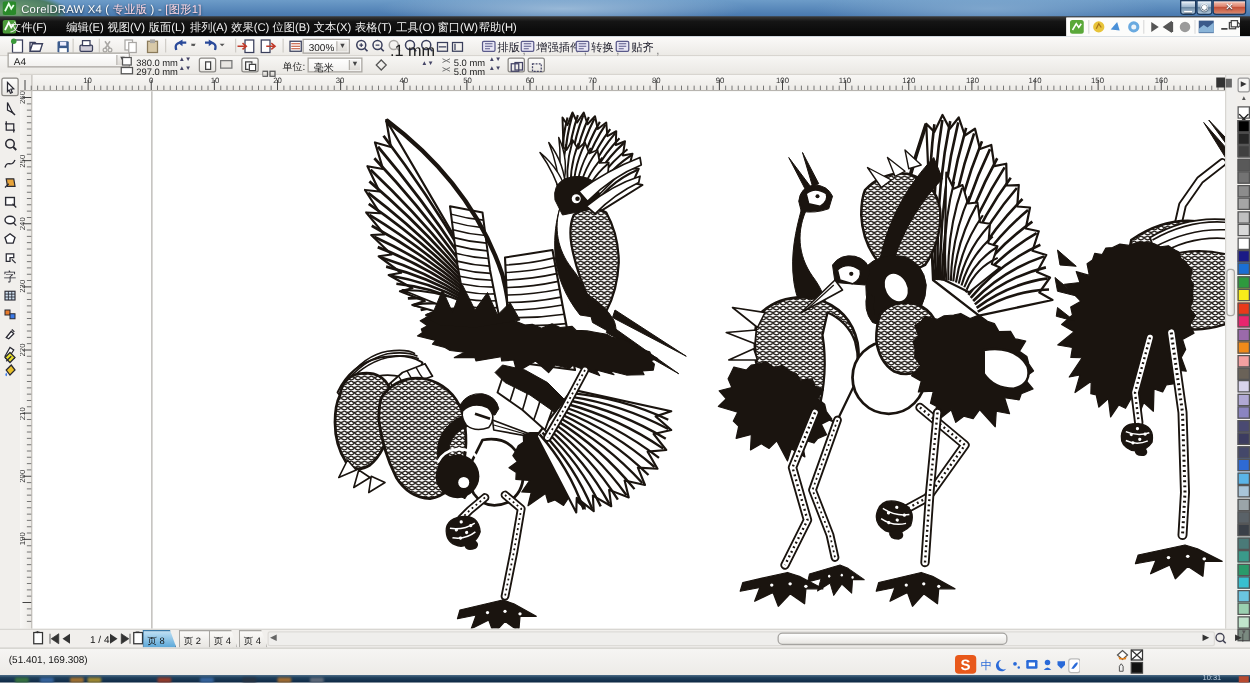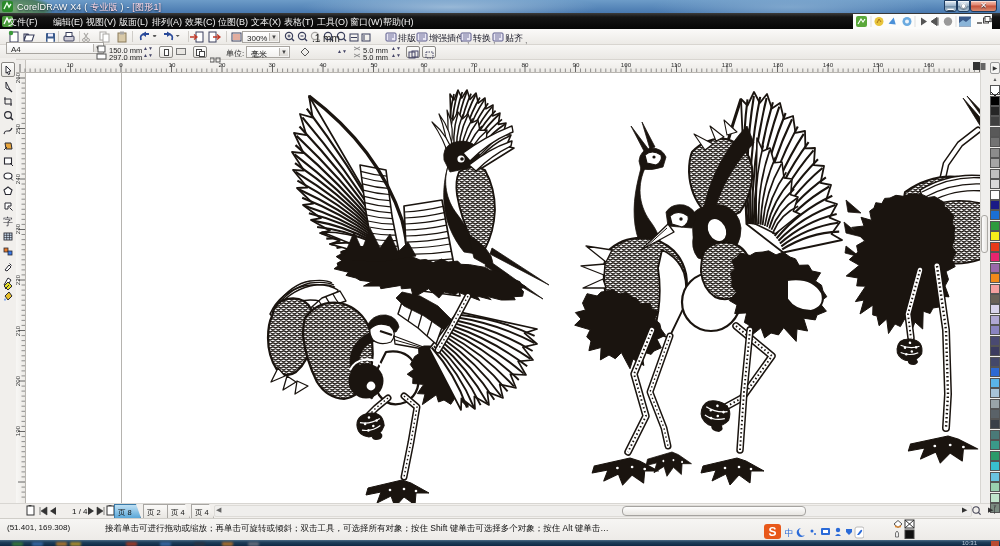--- a/index.html
+++ b/index.html
@@ -410,21 +410,20 @@
     </div>
 <div class="abs" id="pageline"></div>
 <div class="abs" id="vsb"></div>
 <div class="abs" id="vsbthumb"></div>
 <div class="abs" id="palette"></div>
 <div class="abs" id="pagenav"></div>
 <div class="abs" id="hsbtrack"></div>
 <div class="abs" id="hsbthumb"></div>
 <div class="abs" id="status"></div>
 <div class="abs" id="coords">(51.401, 169.308)</div>
-<div class="abs" id="stattext">接着单击可进行拖动或缩放；再单击可旋转或倾斜；双击工具，可选择所有对象；按住 Shift 键单击可选择多个对象；按住 Alt 键单击…</div>
 <div class="abs" id="taskbar"></div>
 <div class="mitem" style="left:8px">文件(F)</div>
     <div class="mitem" style="left:53px">编辑(E)</div>
     <div class="mitem" style="left:86px">视图(V)</div>
     <div class="mitem" style="left:119px">版面(L)</div>
     <div class="mitem" style="left:152px">排列(A)</div>
     <div class="mitem" style="left:185px">效果(C)</div>
     <div class="mitem" style="left:218px">位图(B)</div>
     <div class="mitem" style="left:251px">文本(X)</div>
     <div class="mitem" style="left:284px">表格(T)</div>
@@ -539,21 +538,21 @@
     <div class="tbtext" style="left:505px;top:32px">贴齐</div>
     <div class="tbtext" style="left:525px;top:35px;color:#777">,</div>
     <div class="combo" style="left:6px;top:42px;width:98px;height:12px">
       <span style="position:absolute;left:4px;top:1.5px">A4</span>
       <span class="arr">▼</span>
     </div>
     <svg class="abs" style="left:96px;top:45px" width="12" height="15" viewBox="0 0 12 15">
       <rect x="2" y="1" width="7" height="6" fill="#fff" stroke="#555"></rect>
       <rect x="1" y="9" width="9" height="5" fill="#fff" stroke="#555"></rect>
     </svg>
-    <div class="abs" style="left:109px;top:46px;font-size:7.5px;color:#222">150.0 mm</div>
+    <div class="abs" style="left:109px;top:46px;font-size:7.5px;color:#222">380.0 mm</div>
     <div class="abs" style="left:109px;top:53px;font-size:7.5px;color:#222">297.0 mm</div>
     <div class="spin" style="left:143px;top:46px">▲▼</div>
     <div class="spin" style="left:143px;top:53px">▲▼</div>
     <div class="abs" style="left:159px;top:46px;width:14px;height:12px;border:1px solid #8a8884;border-radius:2px;background:linear-gradient(180deg,#fdfdfc,#e8e6e2)">
       <div style="position:absolute;left:4px;top:2px;width:5px;height:7px;border:1px solid #444;background:#fff"></div>
     </div>
     <div class="abs" style="left:176px;top:48px;width:10px;height:7px;border:1px solid #777;background:#e8e6e2"></div>
     <div class="abs" style="left:193px;top:46px;width:14px;height:12px;border:1px solid #8a8884;border-radius:2px;background:linear-gradient(180deg,#fdfdfc,#e8e6e2)">
       <div style="position:absolute;left:2px;top:2px;width:6px;height:7px;border:1px solid #444;background:#fff"></div>
       <div style="position:absolute;left:5px;top:4px;width:6px;height:6px;border:1px solid #444;background:#fff"></div>
@@ -563,21 +562,21 @@
         <rect x="6" y="1" width="4" height="4" fill="none" stroke="#555"></rect>
       </svg></div>
     <div class="abs" style="left:226px;top:48px;font-size:8px;color:#222">单位:</div>
     <div class="combo" style="left:246px;top:46px;width:44px;height:12px">
       <span style="position:absolute;left:4px;top:1.5px">毫米</span>
       <span class="arr">▼</span>
     </div>
     <svg class="abs" style="left:300px;top:47px" width="10" height="10" viewBox="0 0 10 10">
       <path d="M5 1 L9 5 L5 9 L1 5 Z" fill="none" stroke="#555" stroke-width="1"></path>
     </svg>
-    <div class="abs" style="left:312px;top:33px;font-size:10px;color:#222">.1 mm</div>
+    <div class="abs" style="left:312px;top:33px;font-size:13px;color:#222">.1 mm</div>
     <div class="spin" style="left:337px;top:49px">▲▼</div>
     <svg class="abs" style="left:352px;top:45px" width="10" height="15" viewBox="0 0 10 15">
       <path d="M2 2 L8 5 M2 5 L8 2" stroke="#777" stroke-width="0.8"></path>
       <path d="M2 9 L8 12 M2 12 L8 9" stroke="#777" stroke-width="0.8"></path>
     </svg>
     <div class="abs" style="left:363px;top:46px;font-size:7.5px;color:#222">5.0 mm</div>
     <div class="abs" style="left:363px;top:53px;font-size:7.5px;color:#222">5.0 mm</div>
     <div class="spin" style="left:391px;top:46px">▲▼</div>
     <div class="spin" style="left:391px;top:53px">▲▼</div>
     <div class="abs" style="left:406px;top:46px;width:14px;height:12px;border:1px solid #8a8884;border-radius:2px;background:linear-gradient(180deg,#fdfdfc,#e8e6e2)"><svg width="12" height="10" style="margin:1px">

